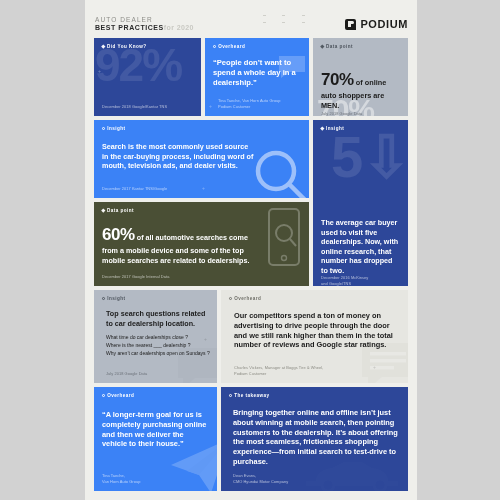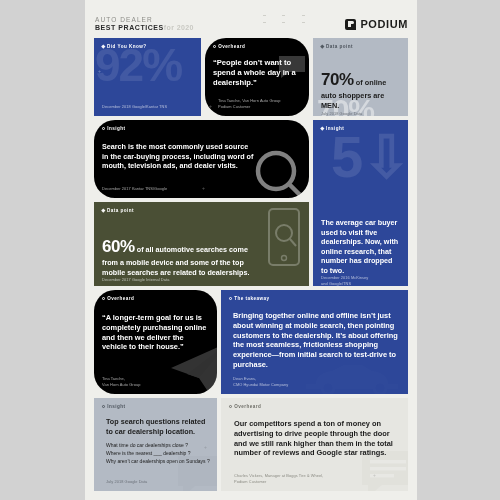--- a/index.html
+++ b/index.html
@@ -64,21 +64,21 @@
   }
   .row { display: flex; gap: 4px; }
   .card {
     position: relative; overflow: hidden;
     padding: 6px 7px 6px 8px;
     display: flex; flex-direction: column;
   }
 
   
   .c-blue   { background: #2d4799; color: #ffffff; }
-  .c-red    { background: #000000; color: #ffffff; border-radius: 21px; }
+  .c-red    { background: #3b82f6; color: #ffffff; }
   .c-gray   { background: #b3bac4; color: #1c1c1c; }
   .c-olive  { background: #4a4f35; color: #ffffff; }
   .c-light  { background: #e6e6e1; color: #1c1c1c; }
 
   
   .eyebrow {
     font-size: 4.6px; font-weight: 700; letter-spacing: .45px;
     display: flex; align-items: center; gap: 2.5px;
     position: relative; z-index: 3;
   }
@@ -218,67 +218,34 @@
           <svg class="phone" width="42" height="62" viewBox="0 0 42 62">
             <rect x="6" y="3" width="30" height="56" rx="4" fill="none" stroke="#fff" stroke-width="2"></rect>
             <circle cx="21" cy="27" r="8" fill="none" stroke="#fff" stroke-width="2"></circle>
             <line x1="27" y1="33" x2="33" y2="40" stroke="#fff" stroke-width="2"></line>
             <circle cx="21" cy="52" r="2.5" fill="none" stroke="#fff" stroke-width="1.4"></circle>
           </svg>
           <div class="eyebrow">
             <span class="diamond"></span>
             <span>Data point</span>
           </div>
-          <div class="body" style="font-size:7.2px;margin-top:23px;max-width:158px"><span class="pct">60%</span><span> of all automotive searches come from a mobile device and some of the top mobile searches are related to dealerships.</span></div>
+          <div class="body" style="font-size:7.2px;margin-top:11px;max-width:158px"><span class="pct">60%</span><span> of all automotive searches come from a mobile device and some of the top mobile searches are related to dealerships.</span></div>
           <div class="cite" style="margin-top:auto">December 2017 Google Internal Data</div>
         </div>
       </div>
 
       <div class="card c-blue" style="flex:1 1 auto">
         <div class="ghost ghost-52">5⇩2</div>
         <div class="eyebrow">
           <span class="diamond"></span>
           <span>Insight</span>
         </div>
         <div class="body" style="font-size:7.2px;margin-top:87px">The average car buyer used to visit five dealerships. Now, with online research, that number has dropped to two.</div>
         <div class="cite" style="margin-top:auto;white-space:pre-line">December 2016 McKinsey
 and Google/TNS</div>
-      </div>
-    </div>
-
-    <div class="row" style="flex:1 1 auto">
-
-      <div class="card c-red" style="flex:0 0 123px">
-        <svg class="plane" width="66" height="62" viewBox="0 0 66 62">
-          <path d="M4 30 62 4 44 58 32 40z" fill="#fff"></path>
-          <path d="M32 40 62 4 20 36z" fill="#f4f4f4"></path>
-        </svg>
-        <div class="eyebrow">
-          <span class="dot-o"></span>
-          <span>Overheard</span>
-        </div>
-        <div class="body" style="font-size:7.4px;margin-top:12px">“A longer-term goal for us is completely purchasing online and then we deliver the vehicle to their house.”</div>
-        <div class="cite" style="margin-top:auto;white-space:pre-line">Tina Taeche,
-Van Horn Auto Group</div>
-      </div>
-
-      <div class="card c-blue" style="flex:1 1 auto">
-        <svg class="car" width="104" height="36" viewBox="0 0 104 36">
-          <path d="M6 24h92v5H6z" fill="#3a549f"></path>
-          <path d="M16 24c0-7 6-12 16-13l12-6h18l10 6c10 1 16 6 16 13z" fill="#3a549f"></path>
-          <circle cx="28" cy="28" r="6" fill="#2d4799" stroke="#3a549f" stroke-width="3"></circle>
-          <circle cx="80" cy="28" r="6" fill="#2d4799" stroke="#3a549f" stroke-width="3"></circle>
-        </svg>
-        <div class="eyebrow">
-          <span class="dot-o"></span>
-          <span>The takeaway</span>
-        </div>
-        <div class="body" style="font-size:7.4px;margin-top:10px;padding-left:4px">Bringing together online and offline isn’t just about winning at mobile search, then pointing customers to the dealership. It’s about offering the most seamless, frictionless shopping experience—from initial search to test-drive to purchase.</div>
-        <div class="cite" style="margin-top:auto;white-space:pre-line;padding-left:4px">Dean Evans,
-CMO Hyundai Motor Company</div>
       </div>
     </div>
 
     <div class="row" style="height:93px">
 
       <div class="card c-gray" style="flex:0 0 123px">
         <svg class="bubble" width="52" height="52" viewBox="0 0 52 52">
           <path d="M3 3h44v30H20L8 44V33H3z" fill="#a7aeb9"></path>
         </svg>
         <div class="eyebrow">
@@ -308,14 +275,47 @@
           <span class="dot-o"></span>
           <span>Overheard</span>
         </div>
         <div class="body" style="font-size:7.4px;margin-top:10px;padding-left:5px">Our competitors spend a ton of money on advertising to drive people through the door and we still rank higher than them in the total number of reviews and Google star ratings.</div>
         <div class="cite" style="margin-top:auto;white-space:pre-line;padding-left:5px">Charles Vickers, Manager at Boggs Tire &amp; Wheel,
 Podium Customer</div>
         <div class="plus plus-dark" style="right:32px;bottom:13px">+</div>
       </div>
     </div>
 
+    <div class="row" style="flex:1 1 auto">
+
+      <div class="card c-red" style="flex:0 0 123px">
+        <svg class="plane" width="66" height="62" viewBox="0 0 66 62">
+          <path d="M4 30 62 4 44 58 32 40z" fill="#fff"></path>
+          <path d="M32 40 62 4 20 36z" fill="#f4f4f4"></path>
+        </svg>
+        <div class="eyebrow">
+          <span class="dot-o"></span>
+          <span>Overheard</span>
+        </div>
+        <div class="body" style="font-size:7.4px;margin-top:12px">“A longer-term goal for us is completely purchasing online and then we deliver the vehicle to their house.”</div>
+        <div class="cite" style="margin-top:auto;white-space:pre-line">Tina Taeche,
+Van Horn Auto Group</div>
+      </div>
+
+      <div class="card c-blue" style="flex:1 1 auto">
+        <svg class="car" width="104" height="36" viewBox="0 0 104 36">
+          <path d="M6 24h92v5H6z" fill="#3a549f"></path>
+          <path d="M16 24c0-7 6-12 16-13l12-6h18l10 6c10 1 16 6 16 13z" fill="#3a549f"></path>
+          <circle cx="28" cy="28" r="6" fill="#2d4799" stroke="#3a549f" stroke-width="3"></circle>
+          <circle cx="80" cy="28" r="6" fill="#2d4799" stroke="#3a549f" stroke-width="3"></circle>
+        </svg>
+        <div class="eyebrow">
+          <span class="dot-o"></span>
+          <span>The takeaway</span>
+        </div>
+        <div class="body" style="font-size:7.4px;margin-top:10px;padding-left:4px">Bringing together online and offline isn’t just about winning at mobile search, then pointing customers to the dealership. It’s about offering the most seamless, frictionless shopping experience—from initial search to test-drive to purchase.</div>
+        <div class="cite" style="margin-top:auto;white-space:pre-line;padding-left:4px">Dean Evans,
+CMO Hyundai Motor Company</div>
+      </div>
+    </div>
+
   </div>
 </div>
 
 </body></html>

